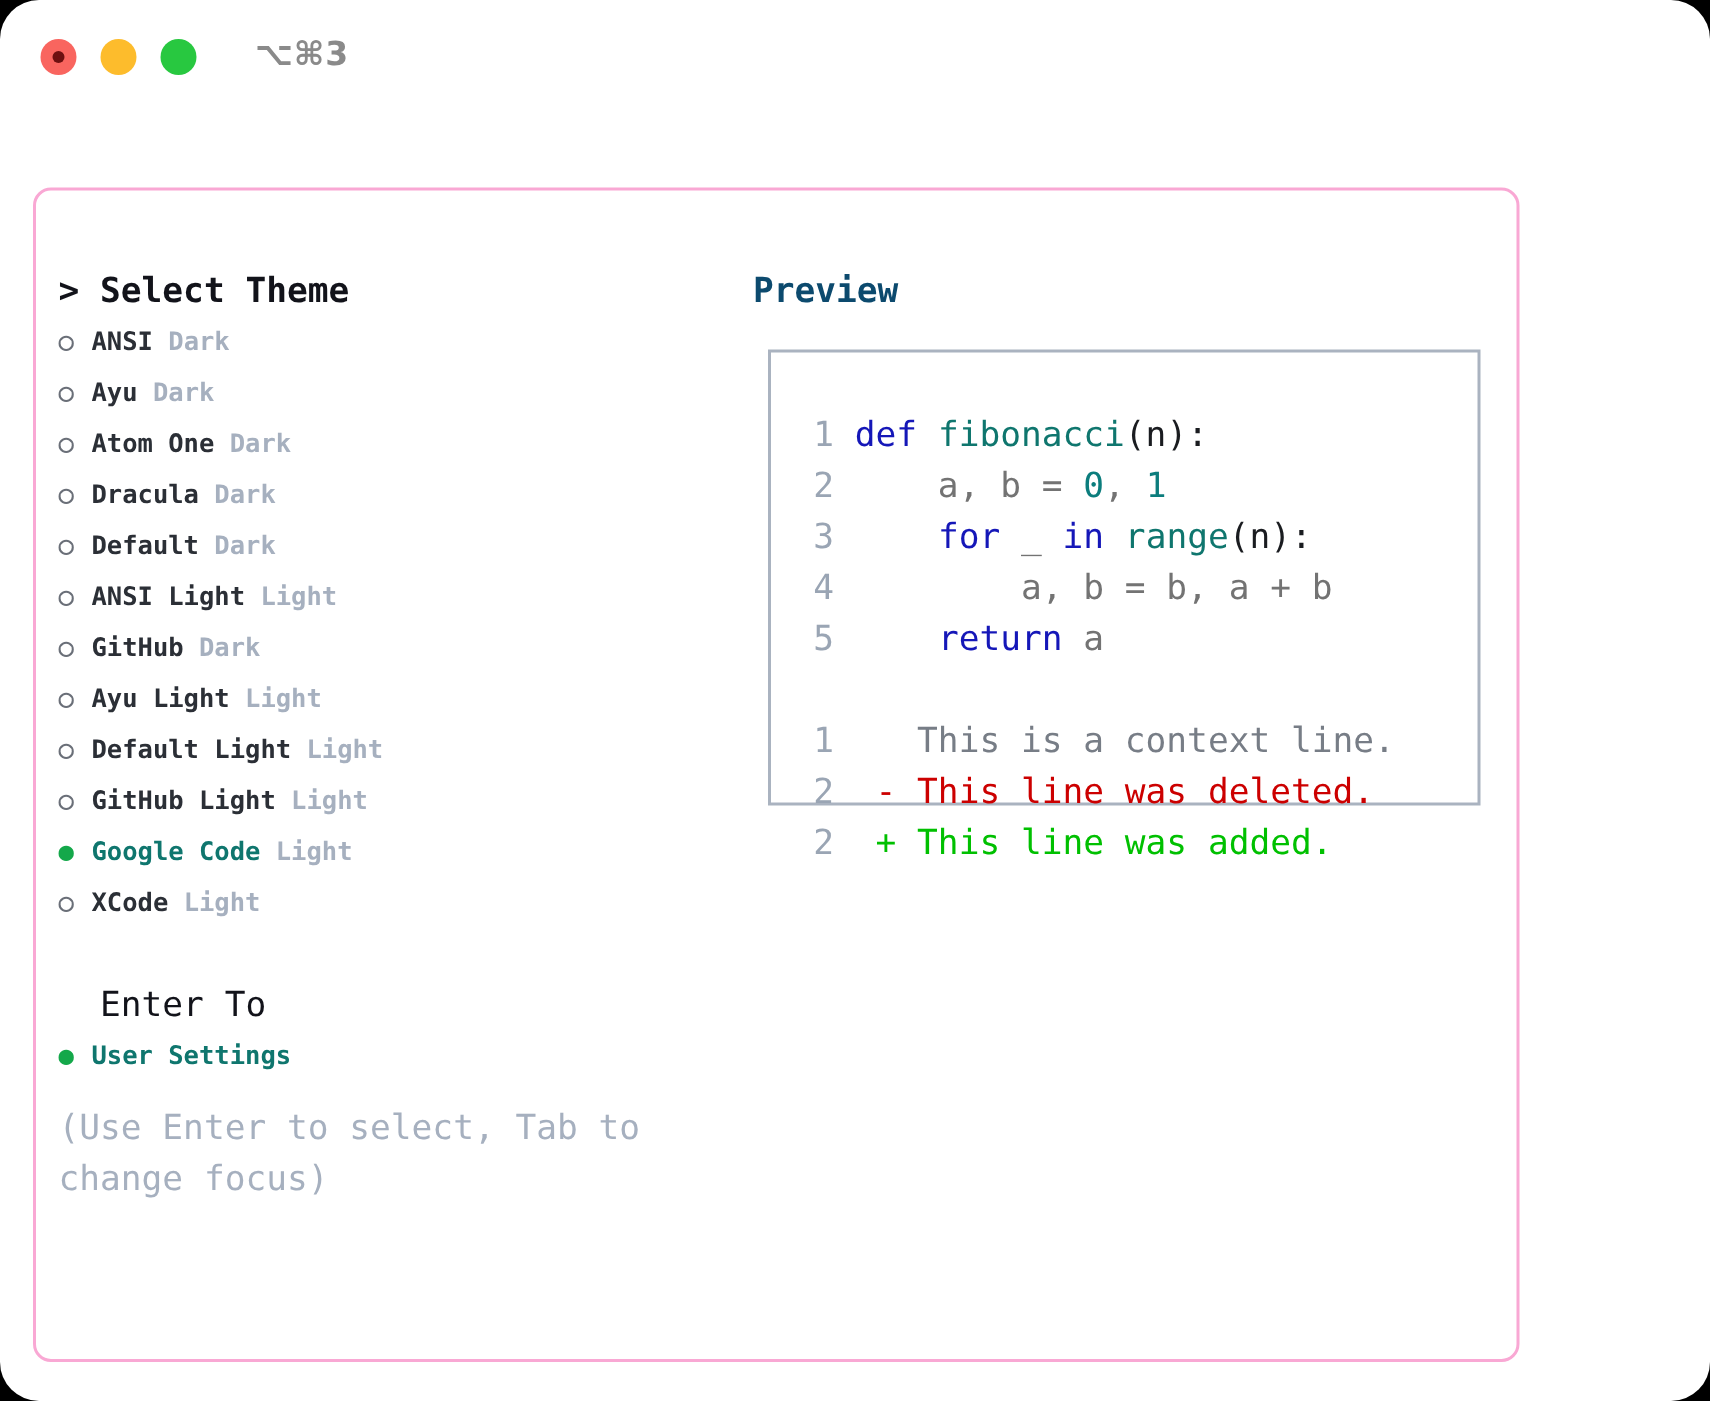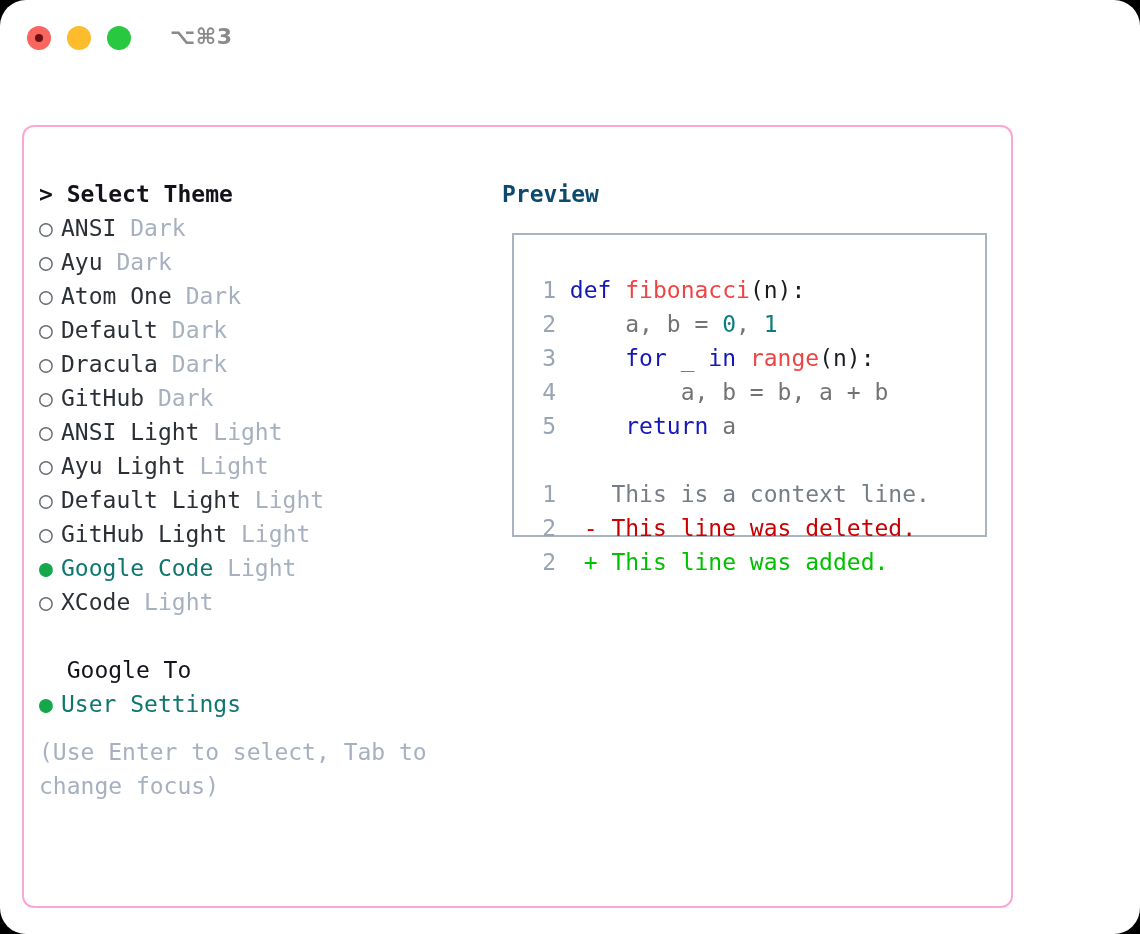--- a/index.html
+++ b/index.html
@@ -98,25 +98,26 @@
   .section-head {
     font-size: 23px;
     line-height: 34px;
     color: #12131a;
     white-space: pre;
   }
   .section-head.focused {
     font-weight: bold;
   }
   .opt-row {
-    font-size: 23px;
+    font-size: 17px;
     line-height: 34px;
     color: #2b2f36;
     white-space: pre;
     display: block;
+    font-weight: bold;
   }
   .bullet {
     display: inline-block;
     width: 22px;
     color: #6a6f78;
   }
   .opt-row.selected .bullet { color: #14a84a; }
   .opt-row.selected .opt-label { color: #0f766e; }
   .opt-label { color: #2b2f36; }
   .opt-tag {
@@ -165,21 +166,21 @@
     line-height: 34px;
     white-space: pre;
   }
   .ln {
     display: inline-block;
     width: 26px;
     text-align: right;
     color: #9aa5b4;
   }
   .kw   { color: #1517b8; }
-  .fn   { color: #ef4444; text-align: center; }
+  .fn   { color: #0f766e; text-align: center; }
   .num  { color: #0c7d7d; }
   .plain{ color: #737373; }
   .punc { color: #1a1c20; }
   .gap  { height: 34px; }
   .d-ctx { color: #777d86; }
   .d-del { color: #cc0000; }
   .d-add { color: #00c000; }
 </style>
 </head>
 <body>
@@ -196,32 +197,32 @@
   </div>
 
   <div class="frame">
 
     <div class="left-col">
       <div class="section-head focused" id="theme-heading">&gt; Select Theme</div>
       <div id="theme-list">
           <div class="opt-row"><span class="bullet">○ </span><span class="opt-label">ANSI</span><span class="opt-tag"> Dark</span></div>
           <div class="opt-row"><span class="bullet">○ </span><span class="opt-label">Ayu</span><span class="opt-tag"> Dark</span></div>
           <div class="opt-row"><span class="bullet">○ </span><span class="opt-label">Atom One</span><span class="opt-tag"> Dark</span></div>
+          <div class="opt-row"><span class="bullet">○ </span><span class="opt-label">Dracula</span><span class="opt-tag"> Dark</span></div>
           <div class="opt-row"><span class="bullet">○ </span><span class="opt-label">Default</span><span class="opt-tag"> Dark</span></div>
-          <div class="opt-row"><span class="bullet">○ </span><span class="opt-label">Dracula</span><span class="opt-tag"> Dark</span></div>
+          <div class="opt-row"><span class="bullet">○ </span><span class="opt-label">ANSI Light</span><span class="opt-tag"> Light</span></div>
           <div class="opt-row"><span class="bullet">○ </span><span class="opt-label">GitHub</span><span class="opt-tag"> Dark</span></div>
-          <div class="opt-row"><span class="bullet">○ </span><span class="opt-label">ANSI Light</span><span class="opt-tag"> Light</span></div>
           <div class="opt-row"><span class="bullet">○ </span><span class="opt-label">Ayu Light</span><span class="opt-tag"> Light</span></div>
           <div class="opt-row"><span class="bullet">○ </span><span class="opt-label">Default Light</span><span class="opt-tag"> Light</span></div>
           <div class="opt-row"><span class="bullet">○ </span><span class="opt-label">GitHub Light</span><span class="opt-tag"> Light</span></div>
           <div class="opt-row selected"><span class="bullet">● </span><span class="opt-label">Google Code</span><span class="opt-tag"> Light</span></div>
           <div class="opt-row"><span class="bullet">○ </span><span class="opt-label">XCode</span><span class="opt-tag"> Light</span></div>
         </div>
       <div class="spacer-row"></div>
-      <div class="section-head" id="apply-heading">  Google To</div>
+      <div class="section-head" id="apply-heading">  Enter To</div>
       <div id="apply-list">
           <div class="opt-row selected"><span class="bullet">● </span><span class="opt-label">User Settings</span></div>
         </div>
     </div>
 
     <div class="hint">(Use Enter to select, Tab to change focus)</div>
 
     <div class="right-col">
       <div class="preview-title">Preview</div>
     </div>

